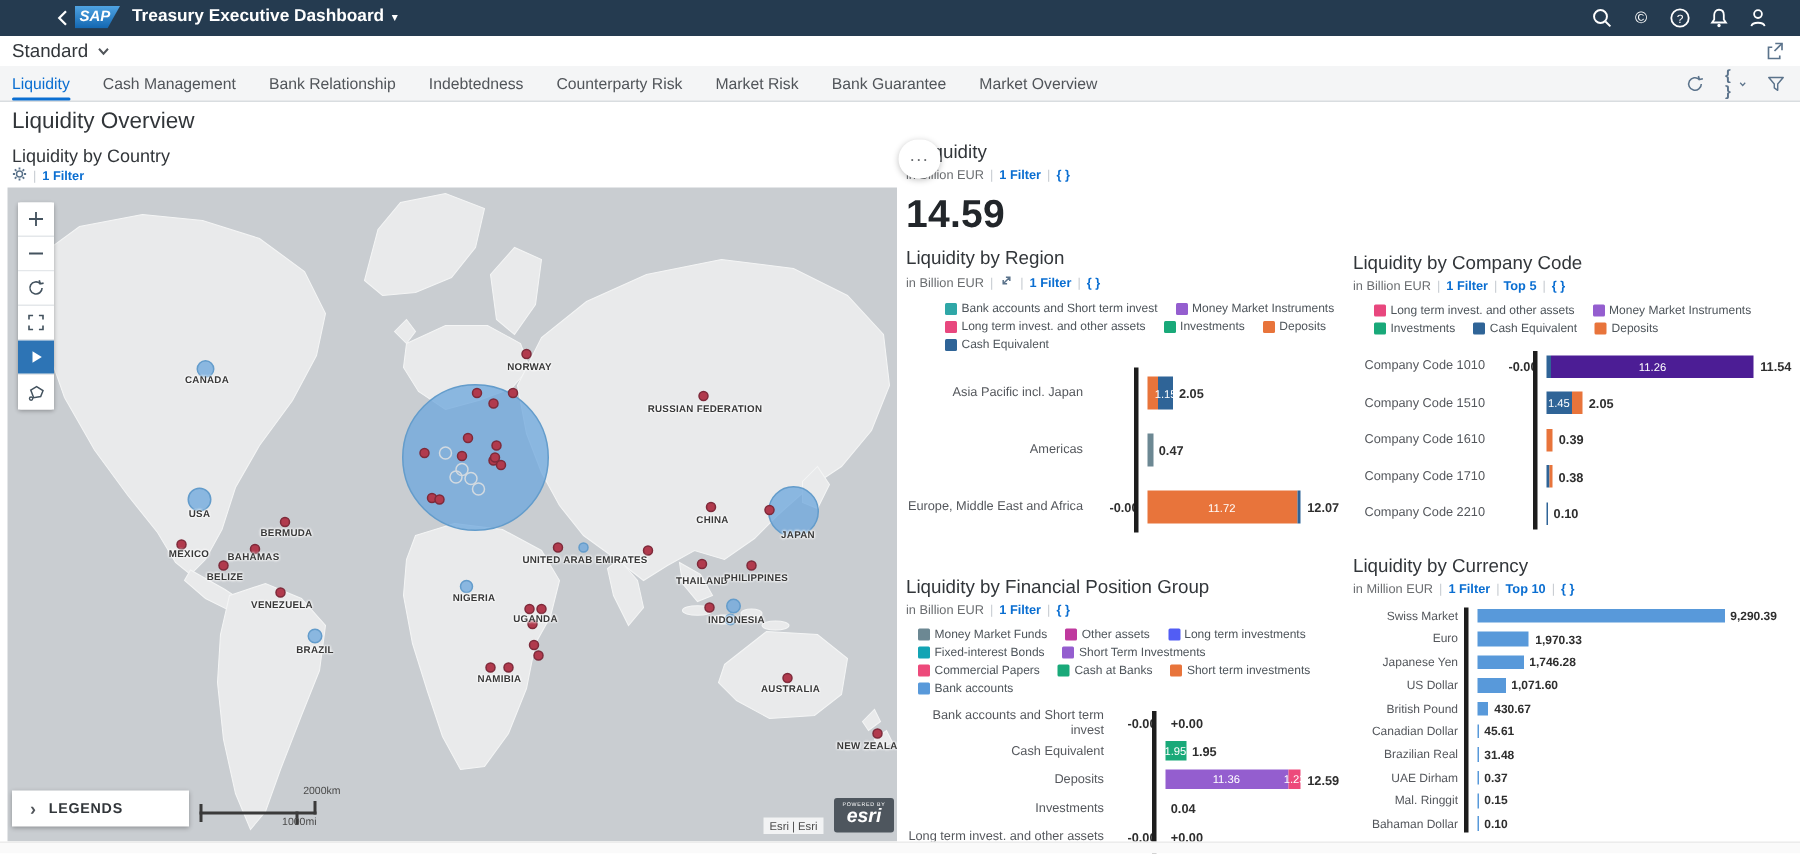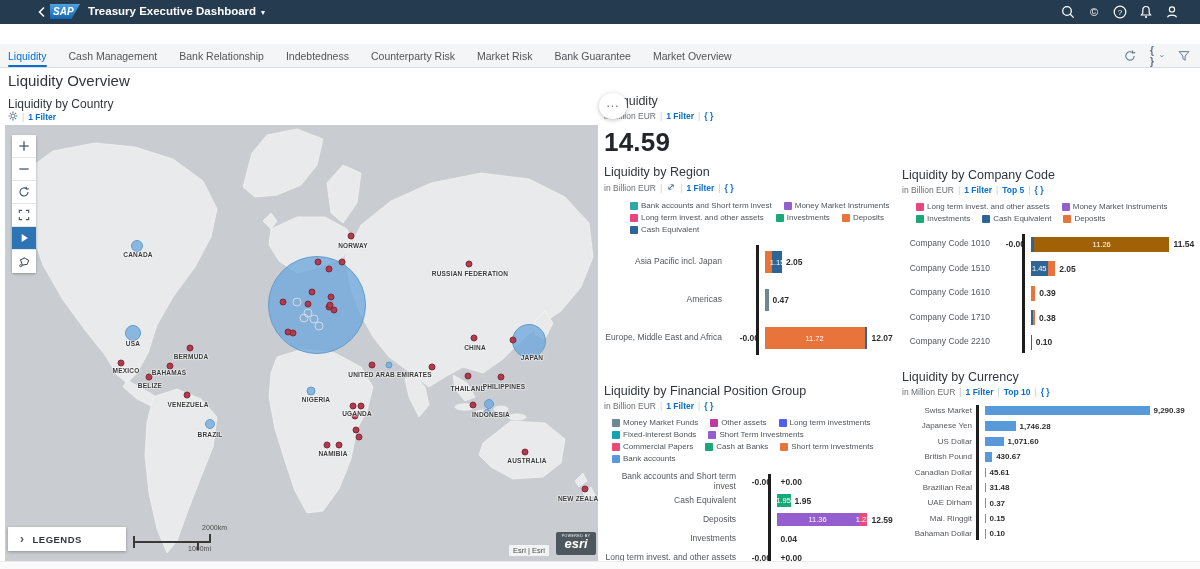--- a/index.html
+++ b/index.html
@@ -115,20 +115,35 @@
         </svg>
     </div>
     <div class="shell-ico" style="left:1164px">
       <svg width="16" height="16" viewBox="0 0 16 16">
           <circle cx="8" cy="5.4" r="2.6" fill="none" stroke="#fff" stroke-width="1.2"></circle>
           <path d="M3.6 13.4 C4.2 10.4 11.8 10.4 12.4 13.4" fill="none" stroke="#fff" stroke-width="1.2"></path>
         </svg>
     </div>
   </div>
 
+  <div class="viewbar">
+    <div class="view-name">
+      <span>Standard</span>
+      <svg width="10" height="10" viewBox="0 0 10 10">
+          <polyline points="2,3.5 5,6.8 8,3.5" fill="none" stroke="#51555A" stroke-width="1.3"></polyline>
+        </svg>
+    </div>
+    <div class="share-ico">
+      <svg width="14" height="14" viewBox="0 0 14 14">
+          <path d="M5.5 4.5 H3 V12 H10.5 V10" fill="none" stroke="#5B738B" stroke-width="1.1"></path>
+          <path d="M7.5 2 H12 V6.5" fill="none" stroke="#5B738B" stroke-width="1.1"></path>
+          <line x1="12" y1="2" x2="7" y2="7" stroke="#5B738B" stroke-width="1.1"></line>
+        </svg>
+    </div>
+  </div>
 
   <div class="tabbar">
     <div class="tabs" id="tabs">
         <div class="tab active">Liquidity</div>
         <div class="tab">Cash Management</div>
         <div class="tab">Bank Relationship</div>
         <div class="tab">Indebtedness</div>
         <div class="tab">Counterparty Risk</div>
         <div class="tab">Market Risk</div>
         <div class="tab">Bank Guarantee</div>
@@ -447,21 +462,21 @@
           <span>Deposits</span>
         </div>
       </div>
       <div class="rows">
         <div class="caxis" style="left: 120px;"></div>
         <div class="crow" style="height: 24.5px;">
           <div class="ccat" style="width: 88px;">Company Code 1010</div>
           <div class="cleft" style="width: 32px;">-0.00</div>
           <div class="cbars">
             <div class="seg" style="width: 3.37262px; height: 15px; background: rgb(47, 100, 151);"></div>
-            <div class="seg" style="width: 135.627px; height: 15px; background: #a16207;">
+            <div class="seg" style="width: 135.627px; height: 15px; background: #4c1d95;">
               <span>11.26</span>
             </div>
             <div class="ctotal">11.54</div>
           </div>
         </div>
         <div class="crow" style="height: 24.5px;">
           <div class="ccat" style="width: 88px;">Company Code 1510</div>
           <div class="cleft" style="width: 32px;"></div>
           <div class="cbars">
             <div class="seg" style="width: 17.4653px; height: 15px; background: rgb(47, 100, 151);">
@@ -615,20 +630,28 @@
         <div class="caxis" style="left: 74px;"></div>
         <div class="crow" style="height: 15.4px;">
           <div class="ccat" style="width: 70px;">Swiss Market</div>
           <div class="cleft" style="width: 4px;"></div>
           <div class="cbars">
             <div class="seg" style="width: 165px; height: 9.5px; background: rgb(88, 153, 218);"></div>
             <div class="ctotal">9,290.39</div>
           </div>
         </div>
         <div class="crow" style="height: 15.4px;">
+          <div class="ccat" style="width: 70px;">Euro</div>
+          <div class="cleft" style="width: 4px;"></div>
+          <div class="cbars">
+            <div class="seg" style="width: 34.9936px; height: 9.5px; background: rgb(88, 153, 218);"></div>
+            <div class="ctotal">1,970.33</div>
+          </div>
+        </div>
+        <div class="crow" style="height: 15.4px;">
           <div class="ccat" style="width: 70px;">Japanese Yen</div>
           <div class="cleft" style="width: 4px;"></div>
           <div class="cbars">
             <div class="seg" style="width: 31.0144px; height: 9.5px; background: rgb(88, 153, 218);"></div>
             <div class="ctotal">1,746.28</div>
           </div>
         </div>
         <div class="crow" style="height: 15.4px;">
           <div class="ccat" style="width: 70px;">US Dollar</div>
           <div class="cleft" style="width: 4px;"></div>

